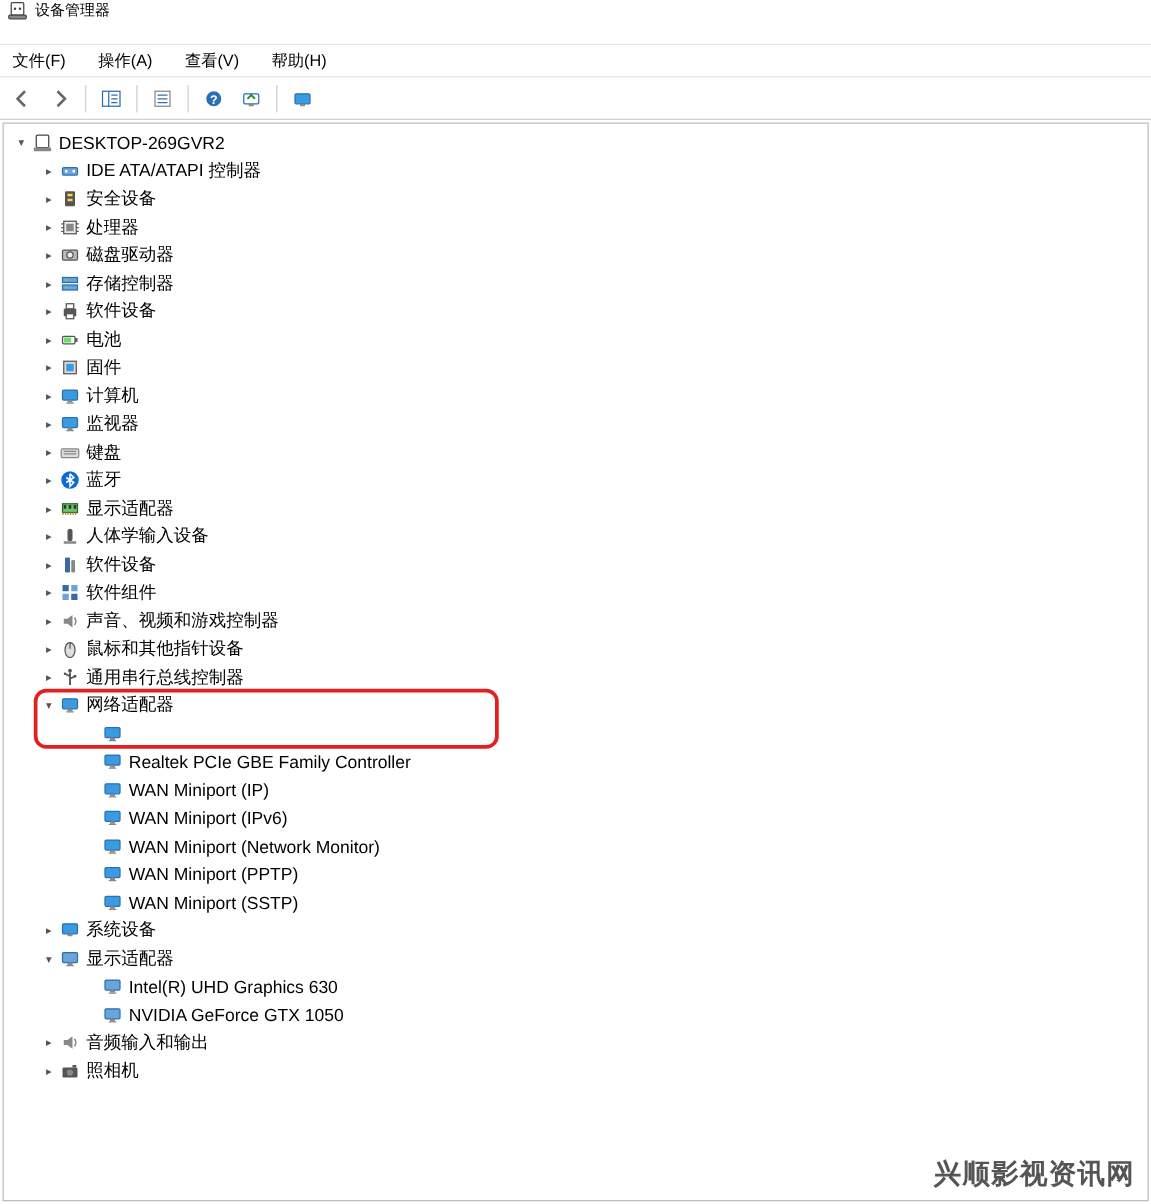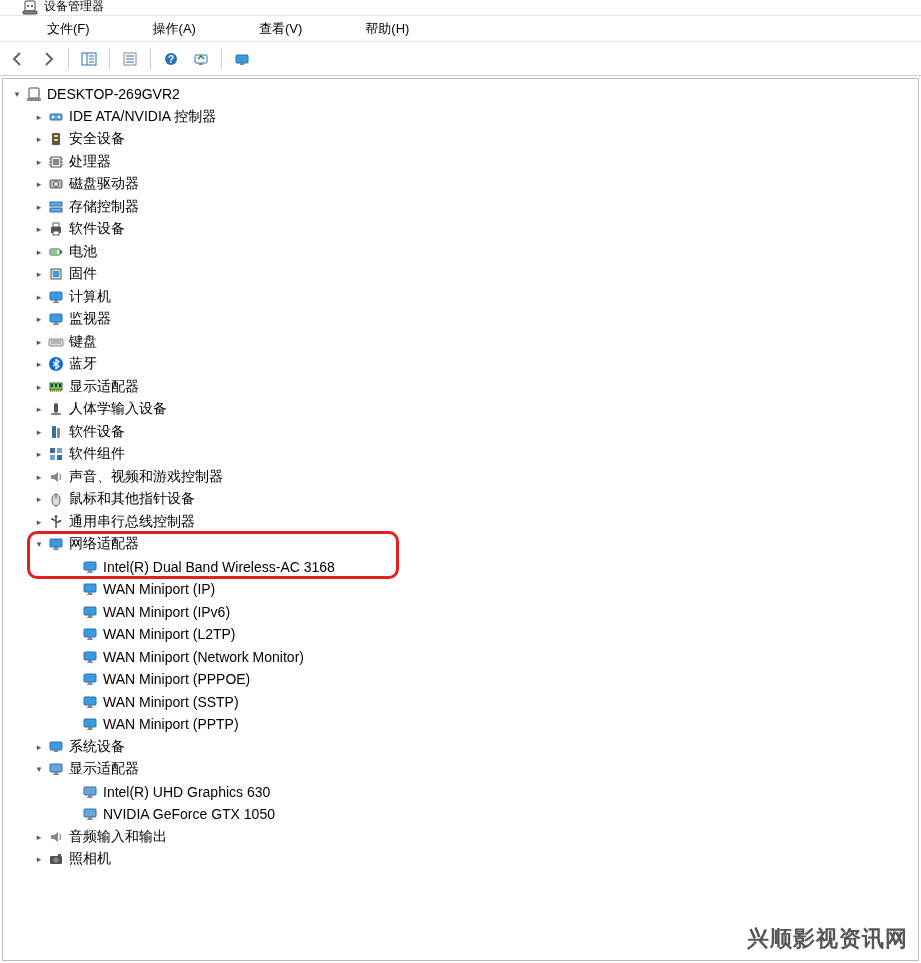--- a/index.html
+++ b/index.html
@@ -10,41 +10,41 @@
     background: #fff;
     color: #000;
     width: 921px;
     height: 963px;
     overflow: hidden;
     display: flex;
     flex-direction: column;
   }
   
   .title-bar {
-    height: 16px;
+    height: 36px;
     display: flex;
-    align-items: flex-end;
-    padding: 0 22px;
+    align-items: flex-start;
+    padding: 0 6px;
     background: #fff;
     border-bottom: 1px solid #e5e5e5;
     gap: 6px;
   }
   .title-bar .app-icon svg { display: block; }
   .title-bar .title { font-size: 12px; }
   
   .menu-bar {
     height: 26px;
     display: flex;
     align-items: center;
     padding: 0 6px;
     gap: 18px;
     border-bottom: 1px solid #e5e5e5;
     font-size: 13px;
   }
-  .menu-bar span { padding: 2px 4px; margin-left: 37px; }
+  .menu-bar span { padding: 2px 4px; }
   
   .toolbar {
     height: 34px;
     display: flex;
     align-items: center;
     padding: 0 4px;
     gap: 2px;
     border-bottom: 1px solid #d0d0d0;
   }
   .tb-btn {
@@ -194,21 +194,21 @@
         </span>
     <span class="node-label">DESKTOP-269GVR2</span>
   </div>
       <div class="node" style="padding-left:28px">
     <span class="twisty">▸</span>
     <span class="nicon">
           <svg width="16" height="16" viewBox="0 0 16 16">
             <use href="#i-ide"></use>
           </svg>
         </span>
-    <span class="node-label">IDE ATA/NVIDIA 控制器</span>
+    <span class="node-label">IDE ATA/ATAPI 控制器</span>
   </div>
       <div class="node" style="padding-left:28px">
     <span class="twisty">▸</span>
     <span class="nicon">
           <svg width="16" height="16" viewBox="0 0 16 16">
             <use href="#i-security"></use>
           </svg>
         </span>
     <span class="node-label">安全设备</span>
   </div>
@@ -374,21 +374,29 @@
         </span>
     <span class="node-label">网络适配器</span>
   </div>
       <div class="node" style="padding-left:62px">
     <span class="twisty blank"></span>
     <span class="nicon">
           <svg width="16" height="16" viewBox="0 0 16 16">
             <use href="#i-net"></use>
           </svg>
         </span>
-    <span class="node-label">Intel(R) Dual Band Wireless-AC 3168</span>
+  </div>
+      <div class="node" style="padding-left:62px">
+    <span class="twisty blank"></span>
+    <span class="nicon">
+          <svg width="16" height="16" viewBox="0 0 16 16">
+            <use href="#i-net"></use>
+          </svg>
+        </span>
+    <span class="node-label">Realtek PCIe GBE Family Controller</span>
   </div>
       <div class="node" style="padding-left:62px">
     <span class="twisty blank"></span>
     <span class="nicon">
           <svg width="16" height="16" viewBox="0 0 16 16">
             <use href="#i-net"></use>
           </svg>
         </span>
     <span class="node-label">WAN Miniport (IP)</span>
   </div>
@@ -401,57 +409,39 @@
         </span>
     <span class="node-label">WAN Miniport (IPv6)</span>
   </div>
       <div class="node" style="padding-left:62px">
     <span class="twisty blank"></span>
     <span class="nicon">
           <svg width="16" height="16" viewBox="0 0 16 16">
             <use href="#i-net"></use>
           </svg>
         </span>
-    <span class="node-label">WAN Miniport (L2TP)</span>
-  </div>
-      <div class="node" style="padding-left:62px">
-    <span class="twisty blank"></span>
-    <span class="nicon">
-          <svg width="16" height="16" viewBox="0 0 16 16">
-            <use href="#i-net"></use>
-          </svg>
-        </span>
     <span class="node-label">WAN Miniport (Network Monitor)</span>
   </div>
       <div class="node" style="padding-left:62px">
     <span class="twisty blank"></span>
     <span class="nicon">
           <svg width="16" height="16" viewBox="0 0 16 16">
             <use href="#i-net"></use>
           </svg>
         </span>
-    <span class="node-label">WAN Miniport (PPPOE)</span>
+    <span class="node-label">WAN Miniport (PPTP)</span>
   </div>
       <div class="node" style="padding-left:62px">
     <span class="twisty blank"></span>
     <span class="nicon">
           <svg width="16" height="16" viewBox="0 0 16 16">
             <use href="#i-net"></use>
           </svg>
         </span>
     <span class="node-label">WAN Miniport (SSTP)</span>
-  </div>
-      <div class="node" style="padding-left:62px">
-    <span class="twisty blank"></span>
-    <span class="nicon">
-          <svg width="16" height="16" viewBox="0 0 16 16">
-            <use href="#i-net"></use>
-          </svg>
-        </span>
-    <span class="node-label">WAN Miniport (PPTP)</span>
   </div>
       <div class="node" style="padding-left:28px">
     <span class="twisty">▸</span>
     <span class="nicon">
           <svg width="16" height="16" viewBox="0 0 16 16">
             <use href="#i-sys"></use>
           </svg>
         </span>
     <span class="node-label">系统设备</span>
   </div>

